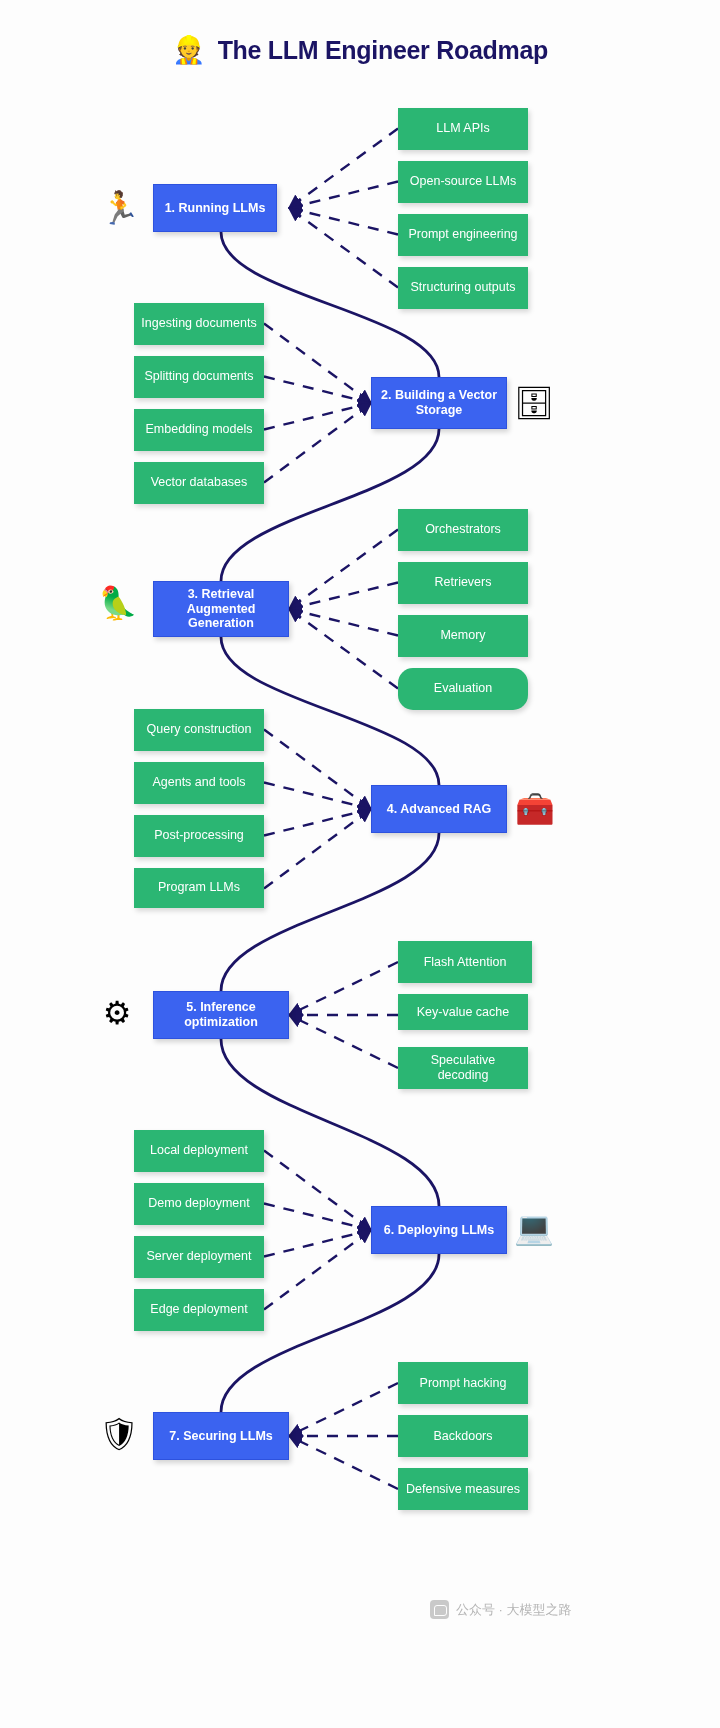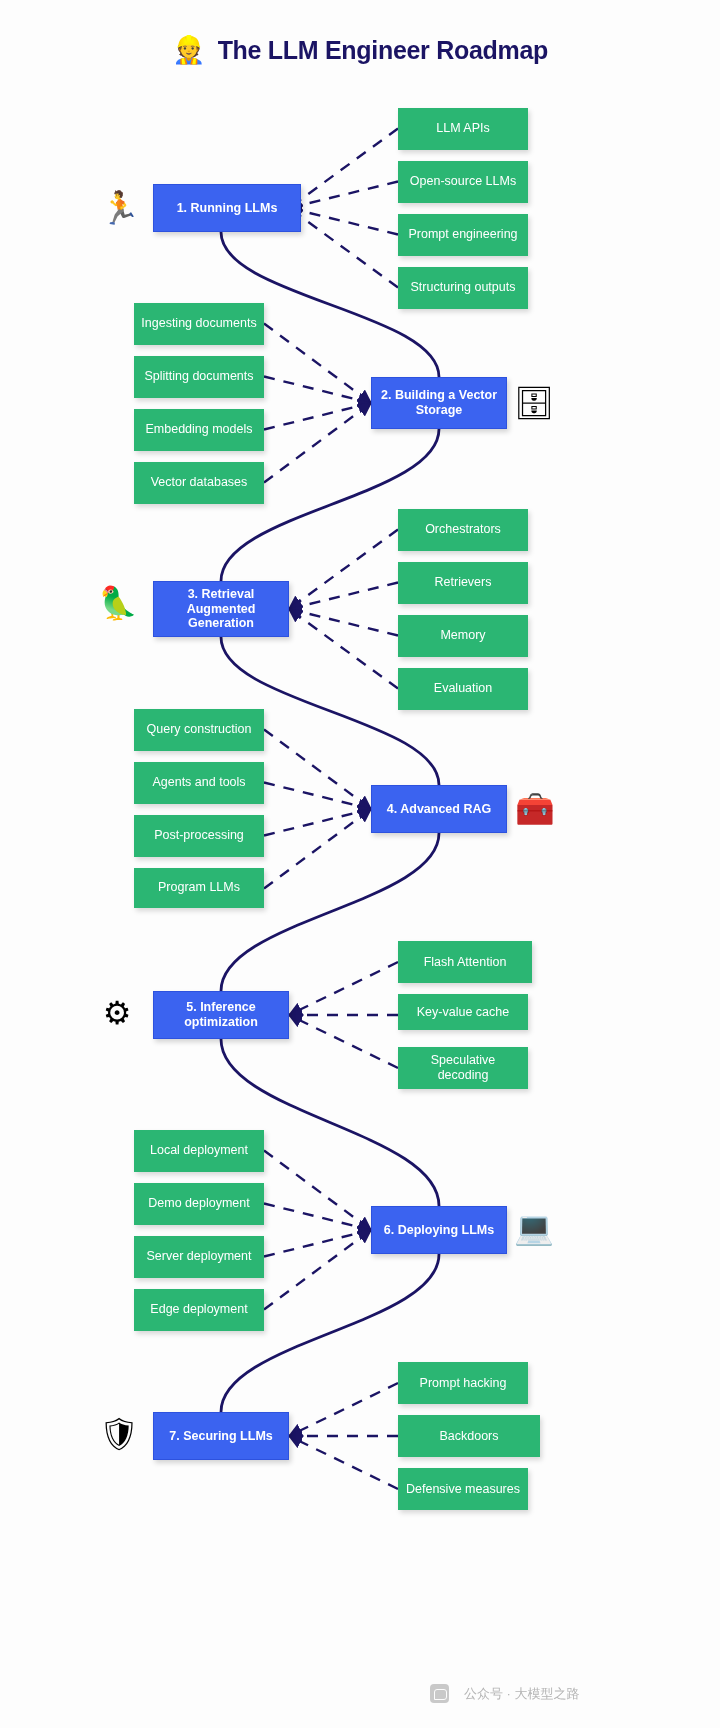--- a/index.html
+++ b/index.html
@@ -67,22 +67,22 @@
     position: absolute;
     font-size: 32px;
     line-height: 1;
     display: flex; align-items: center; justify-content: center;
     width: 44px; height: 44px;
   }
 
   
   #footer {
     position: absolute;
-    left: 430px; top: 1684px;
-    display: flex; align-items: center; gap: 15px;
+    left: 430px; top: 1600px;
+    display: flex; align-items: center; gap: 7px;
     color: #b4b4b4;
     font-size: 13px;
     text-align: center;
   }
   #footer-logo {
     width: 19px; height: 19px;
     border-radius: 4px;
     background: #c9c9c9;
     position: relative;
     flex: none;
@@ -145,21 +145,21 @@
         <line x1="264" y1="1203.5" x2="371" y2="1230" stroke="#1b1464" stroke-width="2.4" stroke-dasharray="11 9" marker-end="url(#arrow)"></line>
         <line x1="264" y1="1256.5" x2="371" y2="1230" stroke="#1b1464" stroke-width="2.4" stroke-dasharray="11 9" marker-end="url(#arrow)"></line>
         <line x1="264" y1="1309.5" x2="371" y2="1230" stroke="#1b1464" stroke-width="2.4" stroke-dasharray="11 9" marker-end="url(#arrow)"></line>
         <line x1="398" y1="1383" x2="289" y2="1436" stroke="#1b1464" stroke-width="2.4" stroke-dasharray="11 9" marker-end="url(#arrow)"></line>
         <line x1="398" y1="1436" x2="289" y2="1436" stroke="#1b1464" stroke-width="2.4" stroke-dasharray="11 9" marker-end="url(#arrow)"></line>
         <line x1="398" y1="1489" x2="289" y2="1436" stroke="#1b1464" stroke-width="2.4" stroke-dasharray="11 9" marker-end="url(#arrow)"></line>
       </g>
   </svg>
 
   <div id="nodes">
-      <div class="node main" style="left: 153px; top: 184px; width: 148px; height: 48px;">
+      <div class="node main" style="left: 153px; top: 184px; width: 124px; height: 48px;">
         <span>1. Running LLMs</span>
       </div>
       <div class="node-icon" style="left: 98px; top: 186px;">🏃</div>
       <div class="node sub" style="left: 398px; top: 107.5px; width: 130px; height: 42px;">
         <span>LLM APIs</span>
       </div>
       <div class="node sub" style="left: 398px; top: 160.5px; width: 130px; height: 42px;">
         <span>Open-source LLMs</span>
       </div>
       <div class="node sub" style="left: 398px; top: 213.5px; width: 130px; height: 42px;">
@@ -190,21 +190,21 @@
       <div class="node-icon" style="left: 96px; top: 581px;">🦜</div>
       <div class="node sub" style="left: 398px; top: 508.5px; width: 130px; height: 42px;">
         <span>Orchestrators</span>
       </div>
       <div class="node sub" style="left: 398px; top: 561.5px; width: 130px; height: 42px;">
         <span>Retrievers</span>
       </div>
       <div class="node sub" style="left: 398px; top: 614.5px; width: 130px; height: 42px;">
         <span>Memory</span>
       </div>
-      <div class="node sub" style="left: 398px; top: 667.5px; width: 130px; height: 42px;">
+      <div class="node sub" style="left: 398px; top: 667.5px; width: 130px; height: 42px; border-radius: 15px;">
         <span>Evaluation</span>
       </div>
       <div class="node main" style="left: 371px; top: 785px; width: 136px; height: 48px;">
         <span>4. Advanced RAG</span>
       </div>
       <div class="node-icon" style="left: 513px; top: 787px;">🧰</div>
       <div class="node sub" style="left: 134px; top: 708.5px; width: 130px; height: 42px;">
         <span>Query construction</span>
       </div>
       <div class="node sub" style="left: 134px; top: 761.5px; width: 130px; height: 42px;">
@@ -245,21 +245,21 @@
       <div class="node sub" style="left: 134px; top: 1288.5px; width: 130px; height: 42px;">
         <span>Edge deployment</span>
       </div>
       <div class="node main" style="left: 153px; top: 1412px; width: 136px; height: 48px;">
         <span>7. Securing LLMs</span>
       </div>
       <div class="node-icon" style="left: 97px; top: 1412px;">🛡</div>
       <div class="node sub" style="left: 398px; top: 1362px; width: 130px; height: 42px;">
         <span>Prompt hacking</span>
       </div>
-      <div class="node sub" style="left: 398px; top: 1415px; width: 142px; height: 42px;">
+      <div class="node sub" style="left: 398px; top: 1415px; width: 130px; height: 42px;">
         <span>Backdoors</span>
       </div>
       <div class="node sub" style="left: 398px; top: 1468px; width: 130px; height: 42px;">
         <span>Defensive measures</span>
       </div>
     </div>
 
   <div id="footer">
     <span id="footer-logo"></span>
     <span id="footer-text">公众号 · 大模型之路</span>

